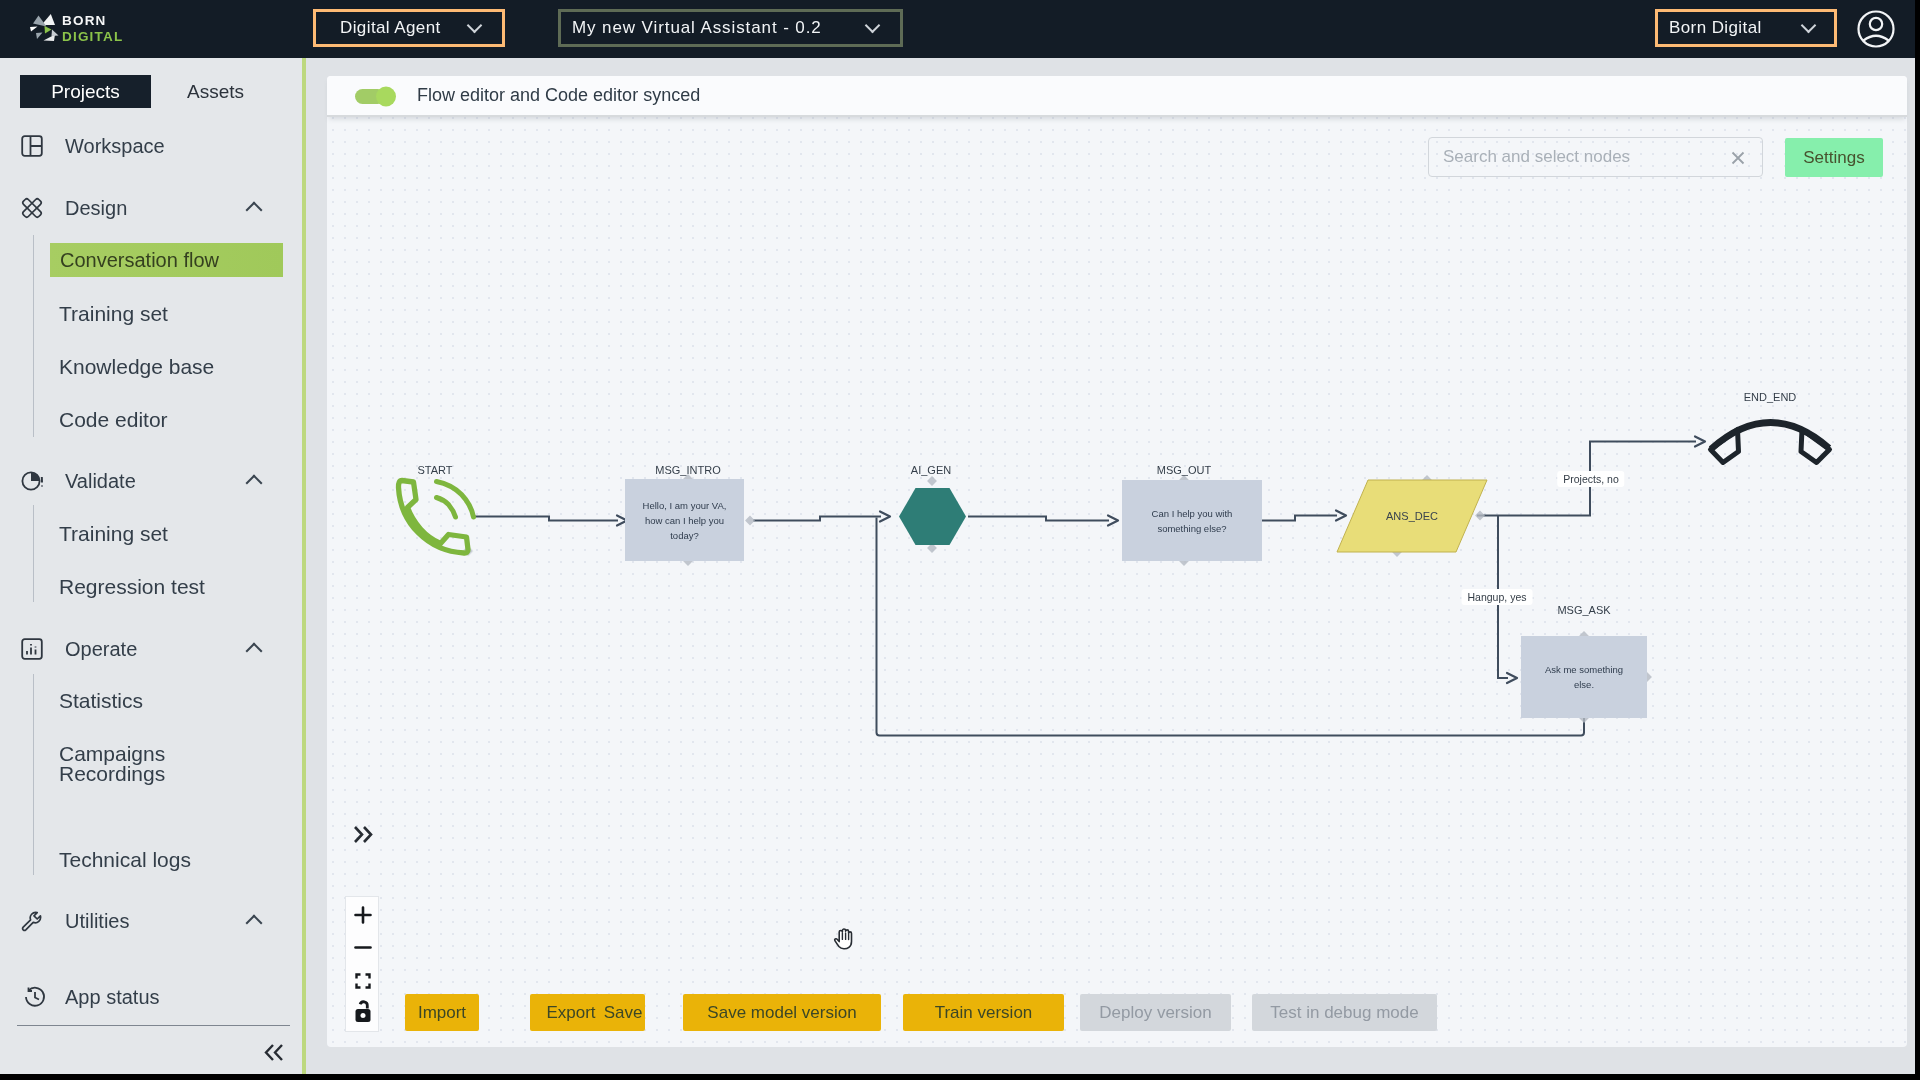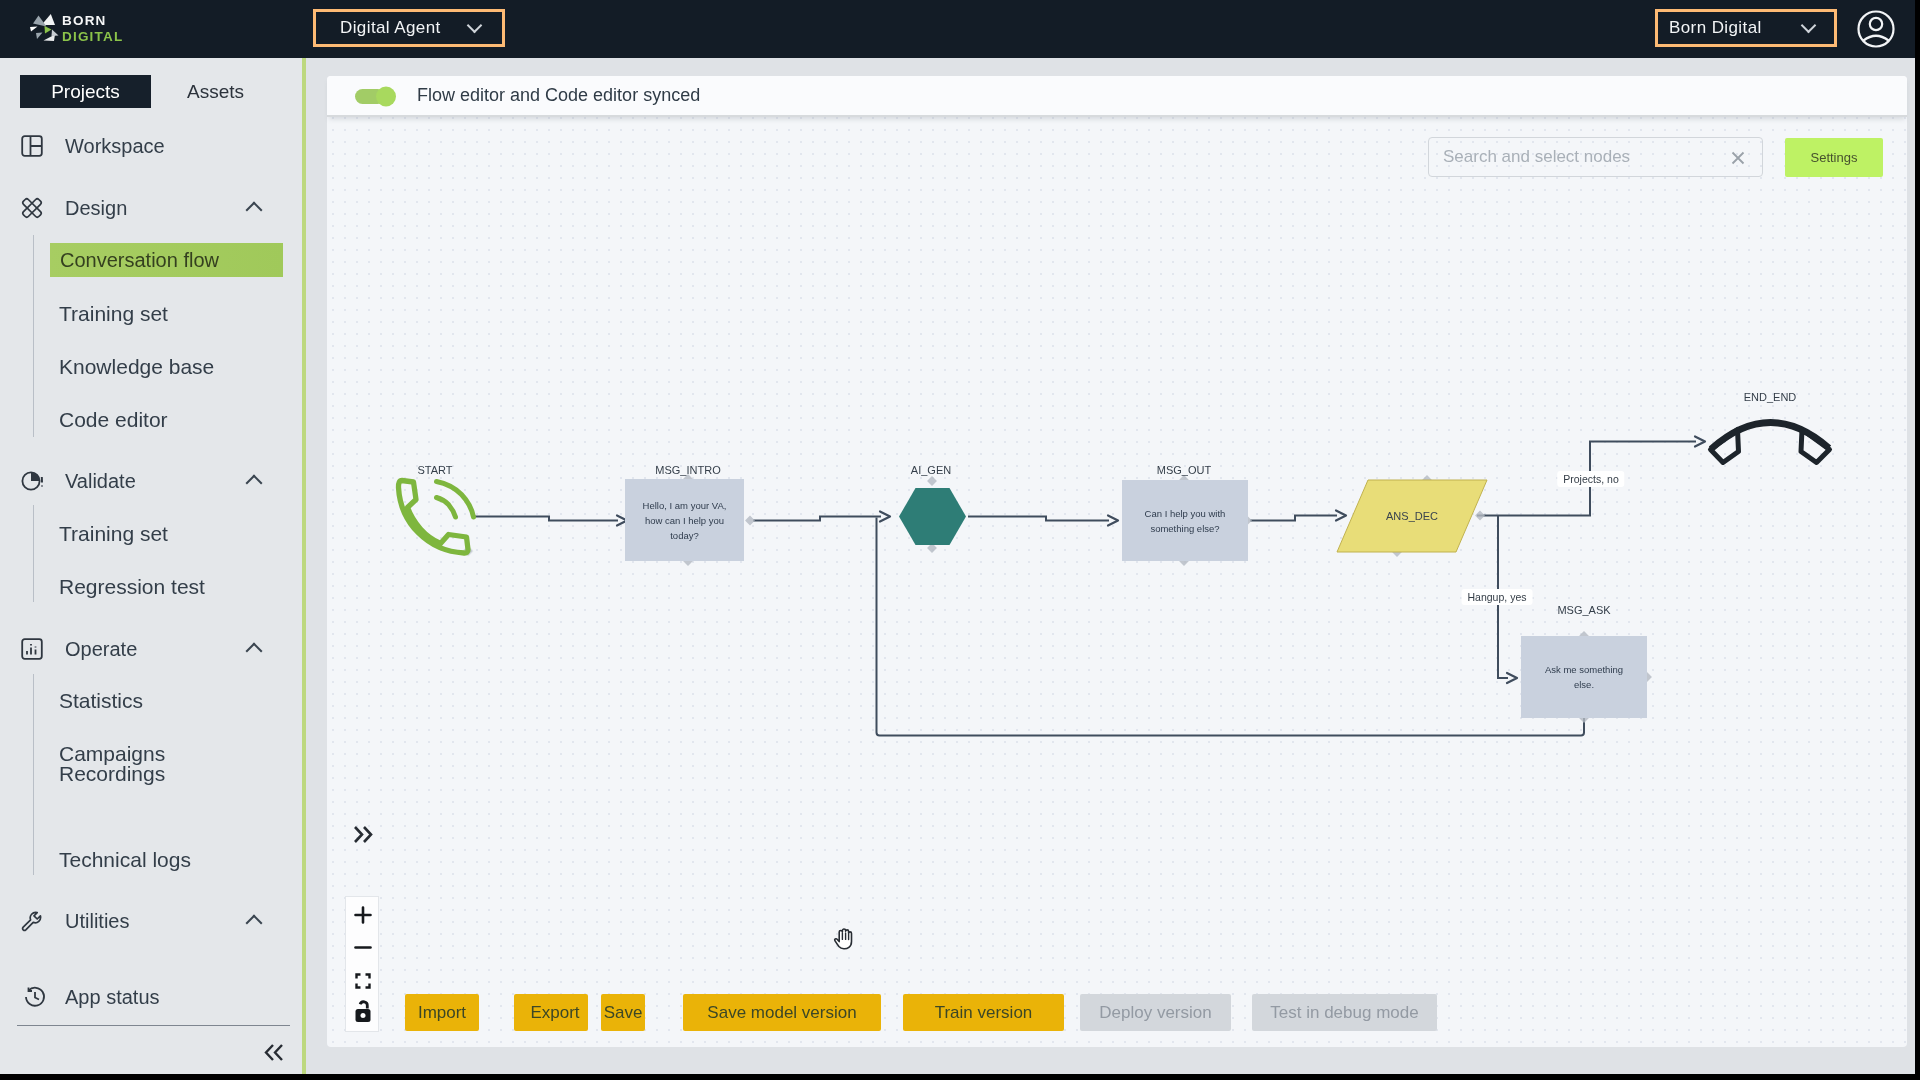--- a/index.html
+++ b/index.html
@@ -39,22 +39,22 @@
      background-size:12px 12px; opacity:.7; }
   #canv-head { position:absolute; left:327px; top:76px; width:1580px; height:41px;
     background:#fafbfd; border-radius:4px 4px 0 0; border-bottom:2px solid #d7dadd;
     box-shadow:0 4px 5px -2px rgba(120,128,140,.25); z-index:2; }
   #toggle { position:absolute; left:355px; top:87px; z-index:3; }
   #synctext { position:absolute; left:417px; top:85px; font-size:18px; color:#2f3b46; z-index:3; }
 
   #searchbox { position:absolute; left:1428px; top:137px; width:335px; height:40px;
     border:1px solid #d2d6db; border-radius:4px; z-index:3; display:flex; align-items:center; }
   #searchbox .ph { color:#a9b0b8; font-size:17px; margin-left:14px; }
-  #settings { position:absolute; left:1785px; top:138px; width:98px; height:39px; background:#bef264;
-    color:#47522e; font-size:13px; display:flex; align-items:center; justify-content:center;
+  #settings { position:absolute; left:1785px; top:138px; width:98px; height:39px; background:#86efac;
+    color:#47522e; font-size:17px; display:flex; align-items:center; justify-content:center;
     border-radius:2px; z-index:3; }
 
   
   .msgbox { position:absolute; background:#c9d1de; color:#2f3c4d; font-size:9.5px; line-height:15px;
     display:flex; align-items:center; justify-content:center; text-align:center; z-index:4; }
   .nlabel { position:absolute; color:#343e49; font-size:11px; z-index:4; white-space:nowrap;
     transform:translateX(-50%); }
   .elabel { position:absolute; background:#fff; color:#333c46; font-size:10.5px; padding:2px 6px;
     border-radius:3px; z-index:5; transform:translate(-50%,-50%); white-space:nowrap; }
 
@@ -156,28 +156,28 @@
 </svg>
 
 <div class="nlabel" style="left:435px; top:464px;">START</div>
 <div class="nlabel" style="left:688px; top:464px;">MSG_INTRO</div>
 <div class="nlabel" style="left:931px; top:464px;">AI_GEN</div>
 <div class="nlabel" style="left:1184px; top:464px;">MSG_OUT</div>
 <div class="nlabel" style="left:1770px; top:391px;">END_END</div>
 <div class="nlabel" style="left:1584px; top:604px;">MSG_ASK</div>
 
 <div class="msgbox" style="left:625px; top:479px; width:119px; height:82px;">Hello, I am your VA,<br>how can I help you<br>today?</div>
-<div class="msgbox" style="left:1122px; top:480px; width:126px; height:81px;">Can I help you with<br>something else?</div>
+<div class="msgbox" style="left:1122px; top:480px; width:140px; height:81px;">Can I help you with<br>something else?</div>
 <div class="msgbox" style="left:1521px; top:636px; width:126px; height:82px;">Ask me something<br>else.</div>
 
 <div class="elabel" style="left:1591px; top:479px;">Projects, no</div>
 <div class="elabel" style="left:1497px; top:597px;">Hangup, yes</div>
 
 <div class="btn btn-g" style="left:405px; width:74px;">Import</div>
-<div class="btn btn-g" style="left:514px; width:74px;padding-left:8px;">Export</div>
+<div class="btn btn-g" style="left:530px; width:74px;padding-left:8px;">Export</div>
 <div class="btn btn-g" style="left:601px; width:44px;">Save</div>
 <div class="btn btn-g" style="left:683px; width:198px;">Save model version</div>
 <div class="btn btn-g" style="left:903px; width:161px;">Train version</div>
 <div class="btn btn-gray" style="left:1080px; width:151px;">Deploy version</div>
 <div class="btn btn-gray" style="left:1252px; width:185px;">Test in debug mode</div>
 
 <div id="zoompanel">
   <svg width="34" height="136" viewBox="0 0 34 136">
     <g stroke="#16191d" stroke-width="2.6" stroke-linecap="round">
       <path d="M17,10.5 V25.5 M9.5,18 H24.5"></path>
@@ -280,18 +280,20 @@
     <text x="34" y="13" fill="#f5f6f7" font-size="13.5" font-weight="bold" letter-spacing="1.2" font-family="Liberation Sans, sans-serif">BORN</text>
     <text x="34" y="29" fill="#8bc34a" font-size="13.5" font-weight="bold" letter-spacing="1.2" font-family="Liberation Sans, sans-serif">DIGITAL</text>
   </svg>
   <svg style="position:absolute; left:1857px; top:10px;" width="38" height="38" viewBox="0 0 38 38">
     <circle cx="19" cy="19" r="17.5" stroke="#f2f4f6" stroke-width="2.2" fill="none"></circle>
     <circle cx="19" cy="14" r="6.2" stroke="#f2f4f6" stroke-width="2.2" fill="none"></circle>
     <path d="M6.5,30.5 Q19,21 31.5,30.5" stroke="#f2f4f6" stroke-width="2.2" fill="none"></path>
   </svg>
   <div class="tb-drop" style="left:313px; width:192px; padding-left:24px;">Digital Agent
     <div class="tb-chev" style="position:absolute; right:22px;"></div></div>
+  <div class="tb-drop" style="left:558px; width:345px; padding-left:11px; border-color:#5e6b55; letter-spacing:.9px;">My new Virtual Assistant - 0.2
+    <div class="tb-chev" style="position:absolute; right:22px;"></div></div>
   <div class="tb-drop" style="left:1655px; width:182px; padding-left:11px;">Born Digital
     <div class="tb-chev" style="position:absolute; right:20px;"></div></div>
 </div>
 
 <div id="blackR"></div>
 <div id="blackB"></div>
 
 </body></html>

